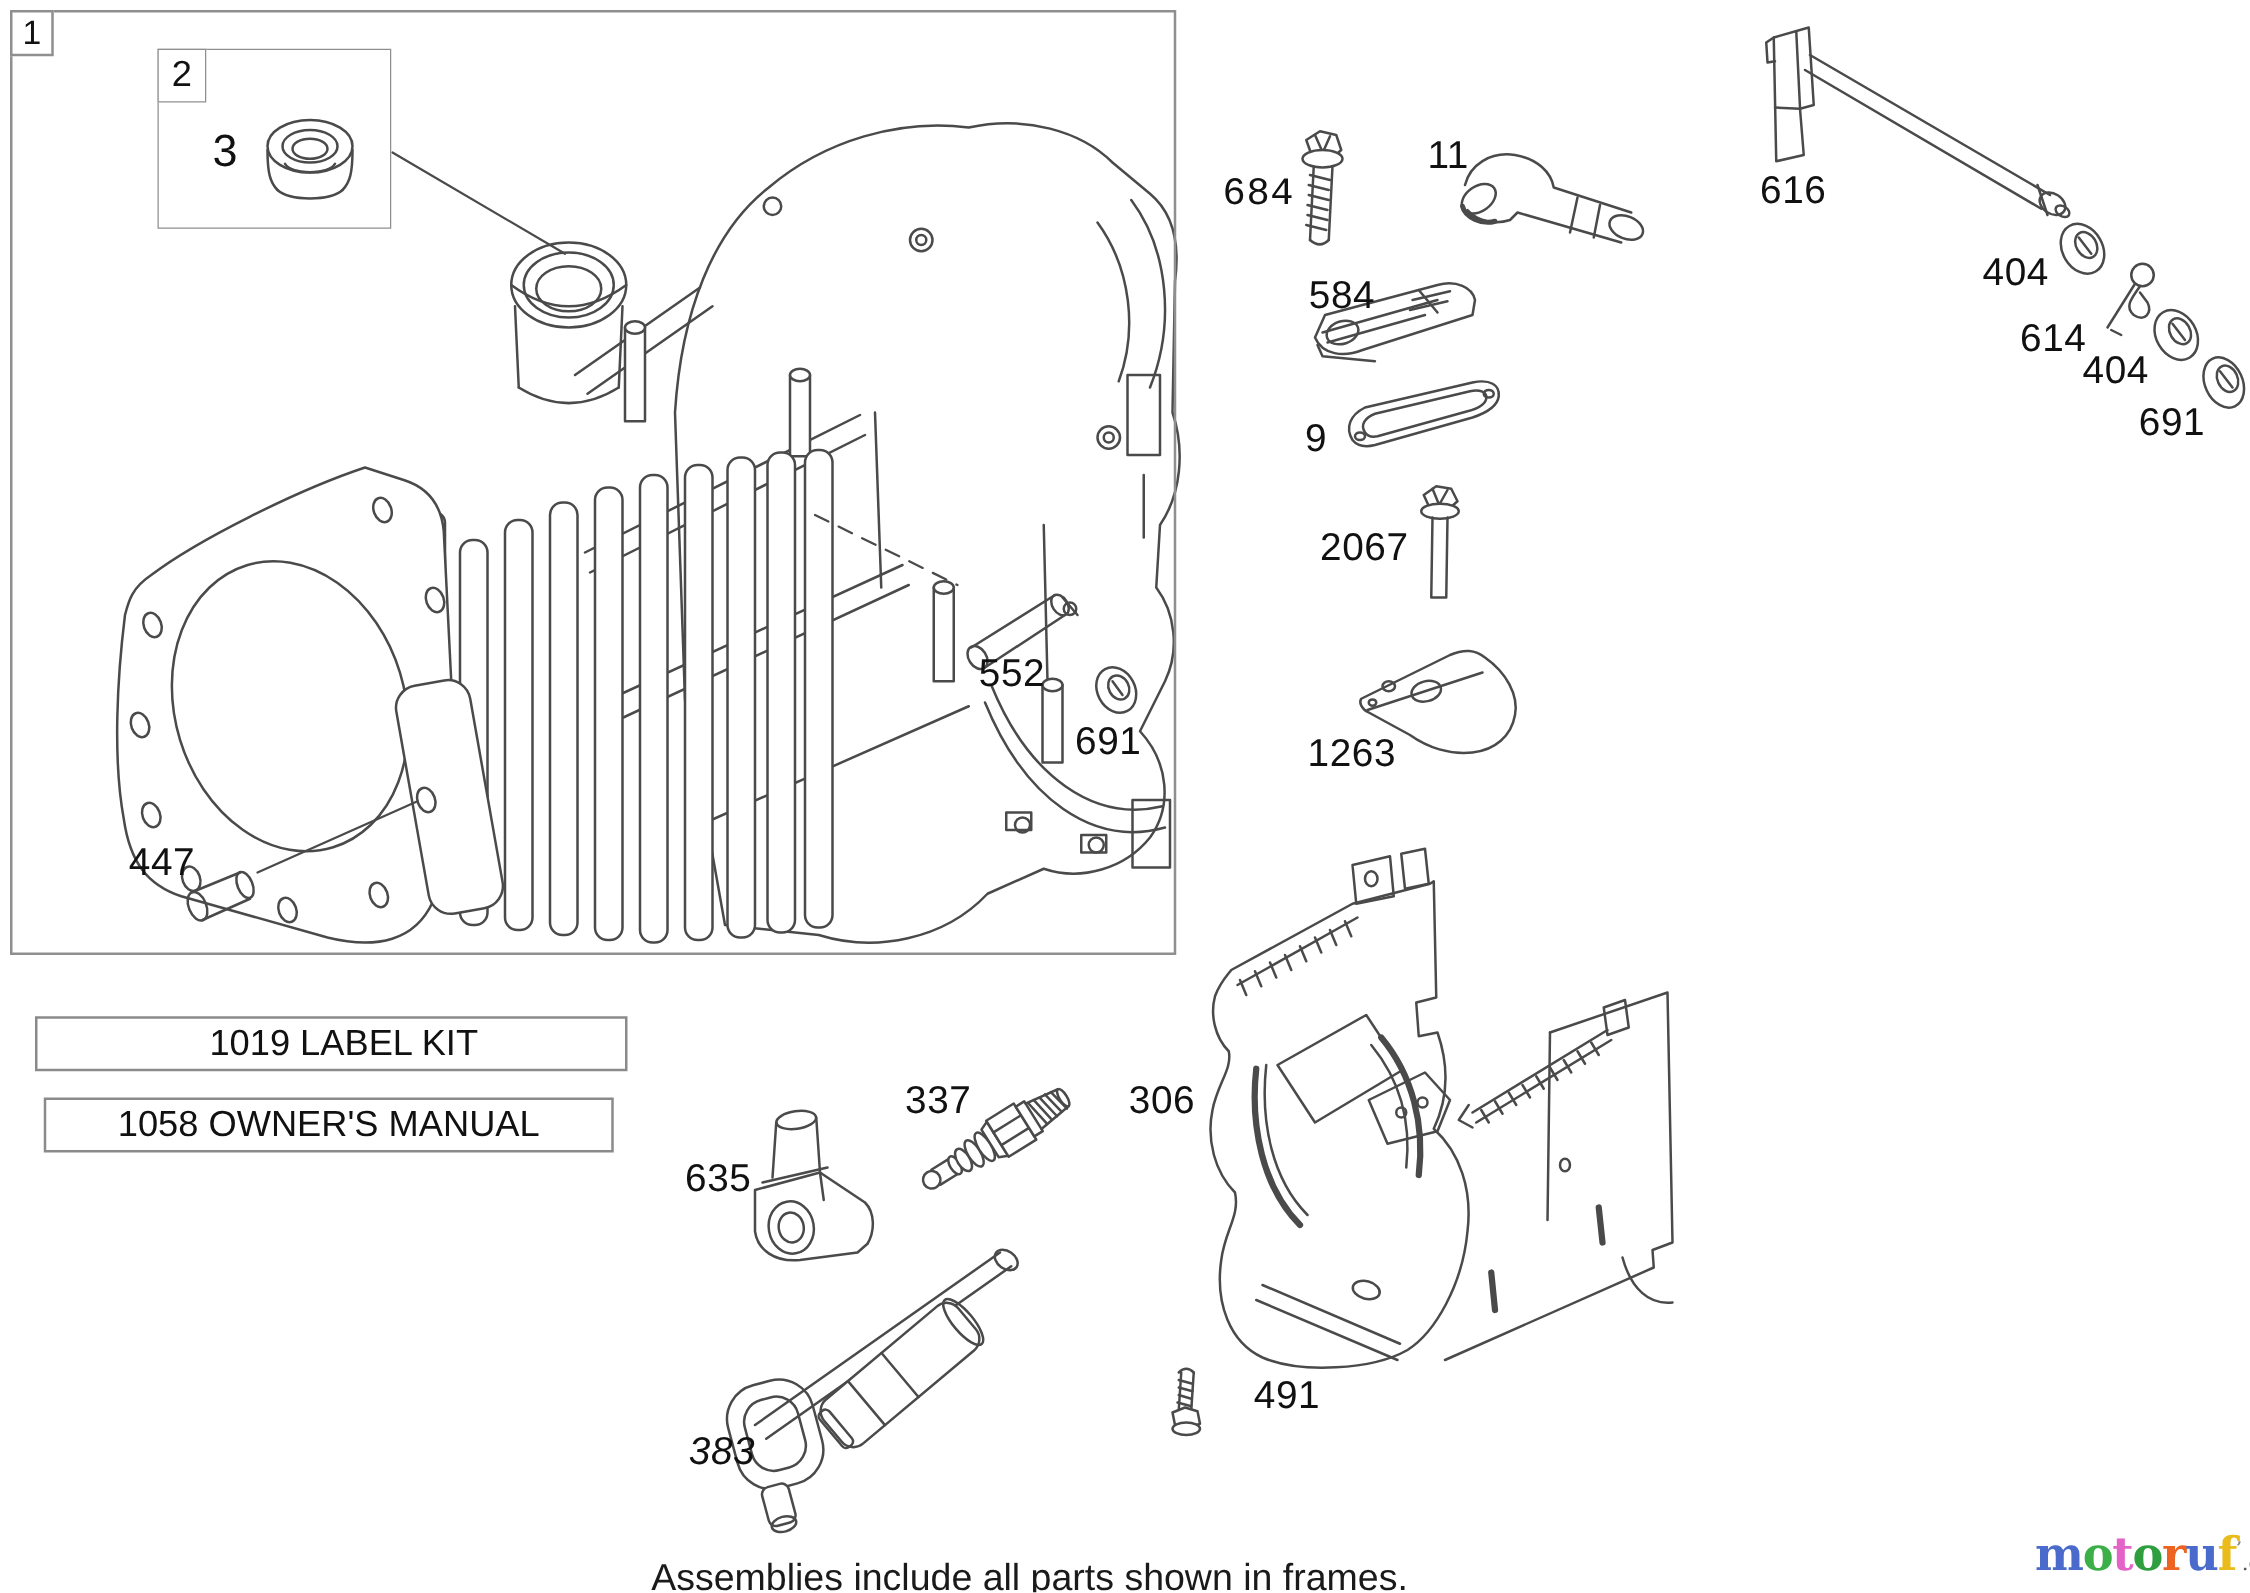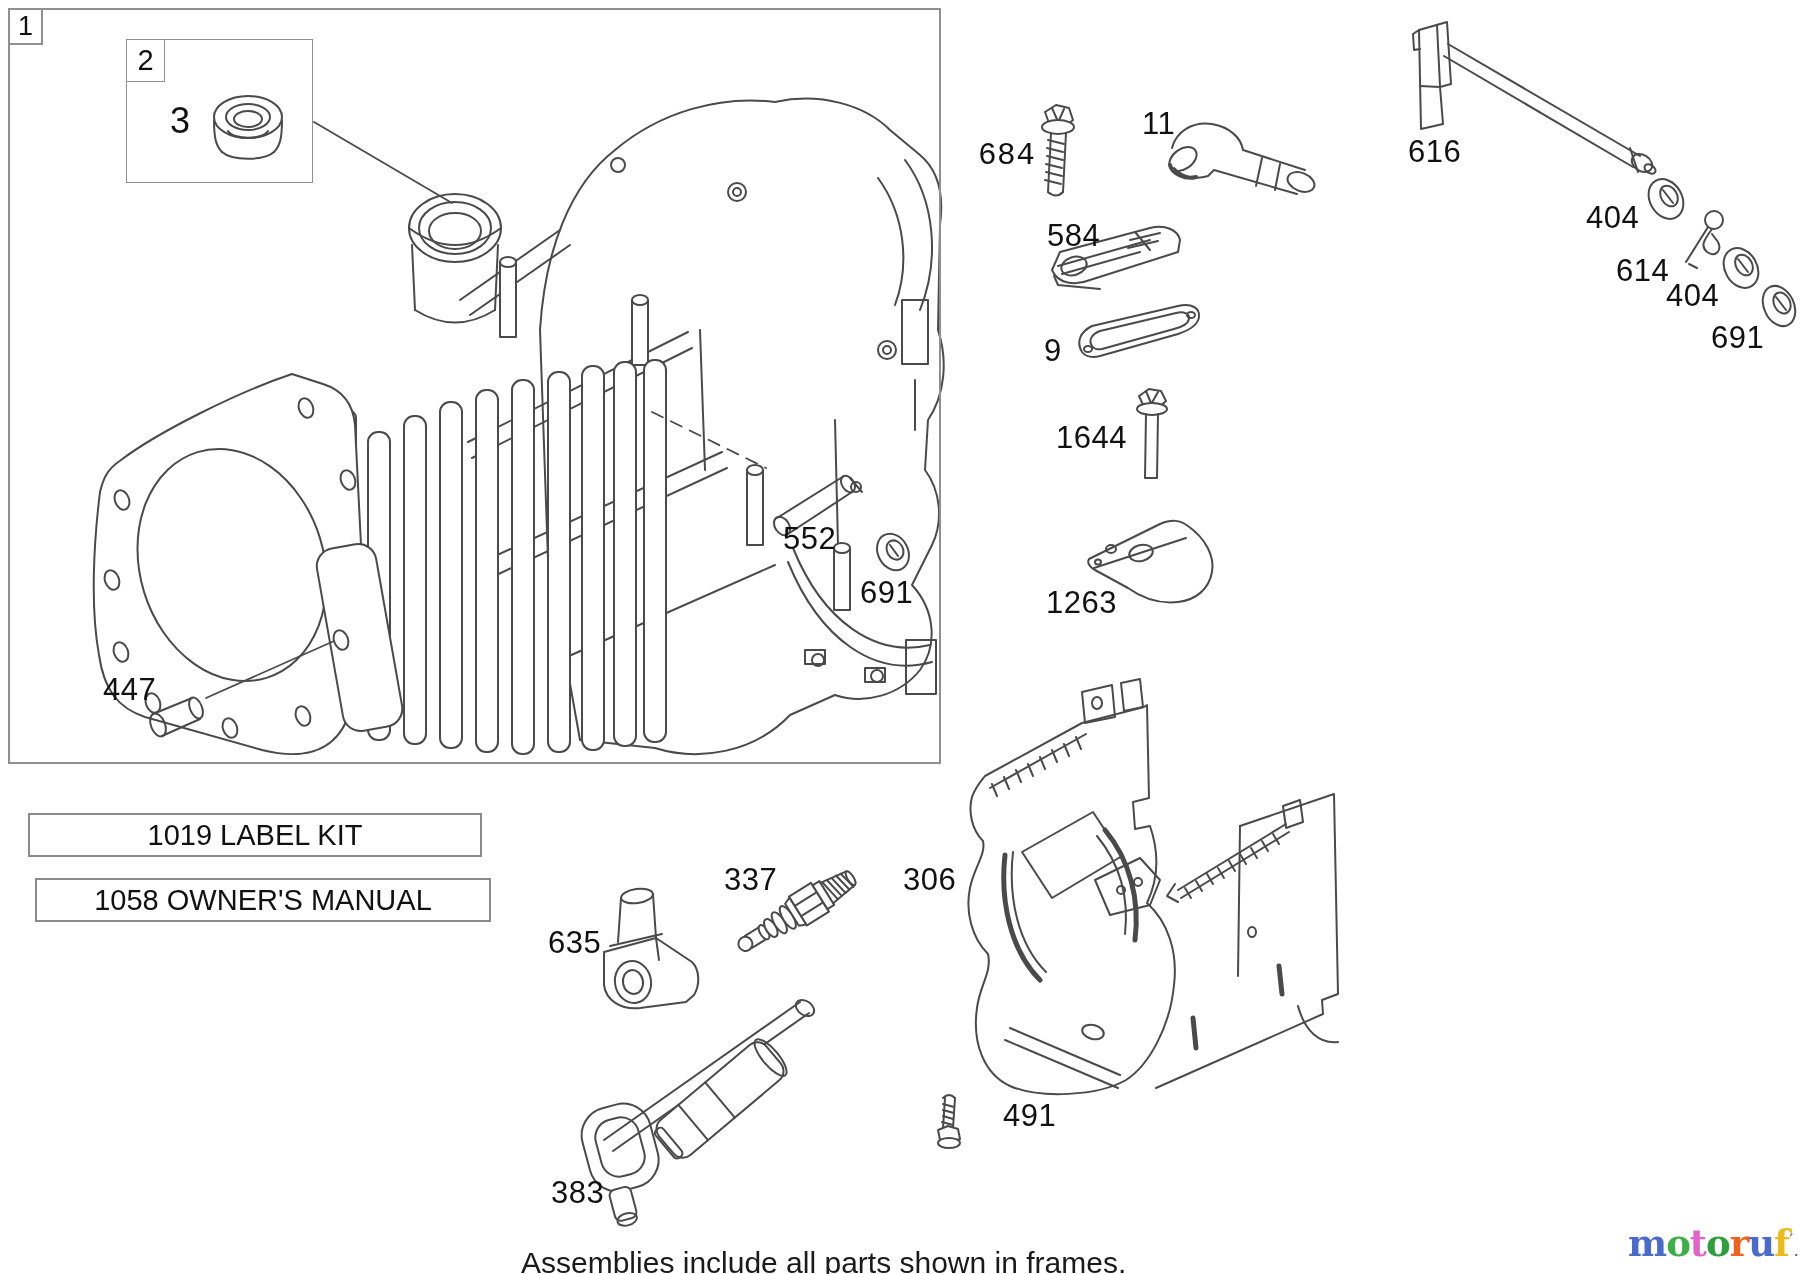--- a/index.html
+++ b/index.html
@@ -326,46 +326,46 @@
   <div class="frame" style="left:8px;top:8px;width:929px;height:752px;"></div>
   <div class="corner-tag" style="left:8px;top:8px;width:31px;height:33px;">
     <span>1</span>
   </div>
 
   <div class="frame" style="left:126px;top:39px;width:185px;height:142px;border-width:1.5px;"></div>
   <div class="corner-tag" style="left:126px;top:39px;width:37px;height:41px;border-width:1.5px;font-size:29px;">
     <span>2</span>
   </div>
 
-  <div class="note-box" style="left:28px;top:813px;width:450px;height:40px;">
+  <div class="note-box" style="left:28px;top:813px;width:450px;height:40px;padding-left:20px;">
     <span>1019 LABEL KIT</span>
   </div>
   <div class="note-box" style="left:35px;top:878px;width:452px;height:40px;">
     <span>1058 OWNER'S MANUAL</span>
   </div>
 
   <div class="part-label" style="left:170px;top:100px;font-size:36px;">3</div>
   <div class="part-label" style="left:978px;top:138px;font-family:Liberation Mono, monospace;">684</div>
   <div class="part-label" style="left:1142px;top:106px;">11</div>
   <div class="part-label" style="left:1408px;top:134px;">616</div>
   <div class="part-label" style="left:1586px;top:200px;">404</div>
   <div class="part-label" style="left:1616px;top:253px;">614</div>
   <div class="part-label" style="left:1666px;top:278px;">404</div>
   <div class="part-label" style="left:1711px;top:320px;">691</div>
   <div class="part-label" style="left:1011px;top:218px;margin-left:36px;">584</div>
   <div class="part-label" style="left:1044px;top:333px;">9</div>
-  <div class="part-label" style="left:1056px;top:420px;">1644</div>
+  <div class="part-label" style="left:1056px;top:420px;">2067</div>
   <div class="part-label" style="left:783px;top:521px;">552</div>
   <div class="part-label" style="left:860px;top:575px;">691</div>
   <div class="part-label" style="left:1046px;top:585px;">1263</div>
   <div class="part-label" style="left:103px;top:672px;">447</div>
   <div class="part-label" style="left:548px;top:925px;">635</div>
   <div class="part-label" style="left:724px;top:862px;">337</div>
   <div class="part-label" style="left:903px;top:862px;">306</div>
-  <div class="part-label" style="left:551px;top:1175px;">383</div>
+  <div class="part-label" style="left:551px;top:1143px;font-style:italic;">383</div>
   <div class="part-label" style="left:1003px;top:1098px;">491</div>
 
   <div class="caption" style="left:521px;top:1234px;margin-top:12px;">Assemblies include all parts shown in frames.</div>
 
   <div class="brand" style="left:1628px;top:1221px;">
     <span style="color: rgb(74, 107, 204);">m</span><span style="color: rgb(61, 175, 73);">o</span><span style="color: rgb(228, 99, 200);">t</span><span style="color: rgb(46, 158, 62);">o</span><span style="color: rgb(238, 99, 32);">r</span><span style="color: rgb(74, 107, 204);">u</span><span style="color: rgb(233, 187, 27);">f</span><span class="mark">’</span><span class="tld">.de</span>
   </div>
 
 </div>
 

